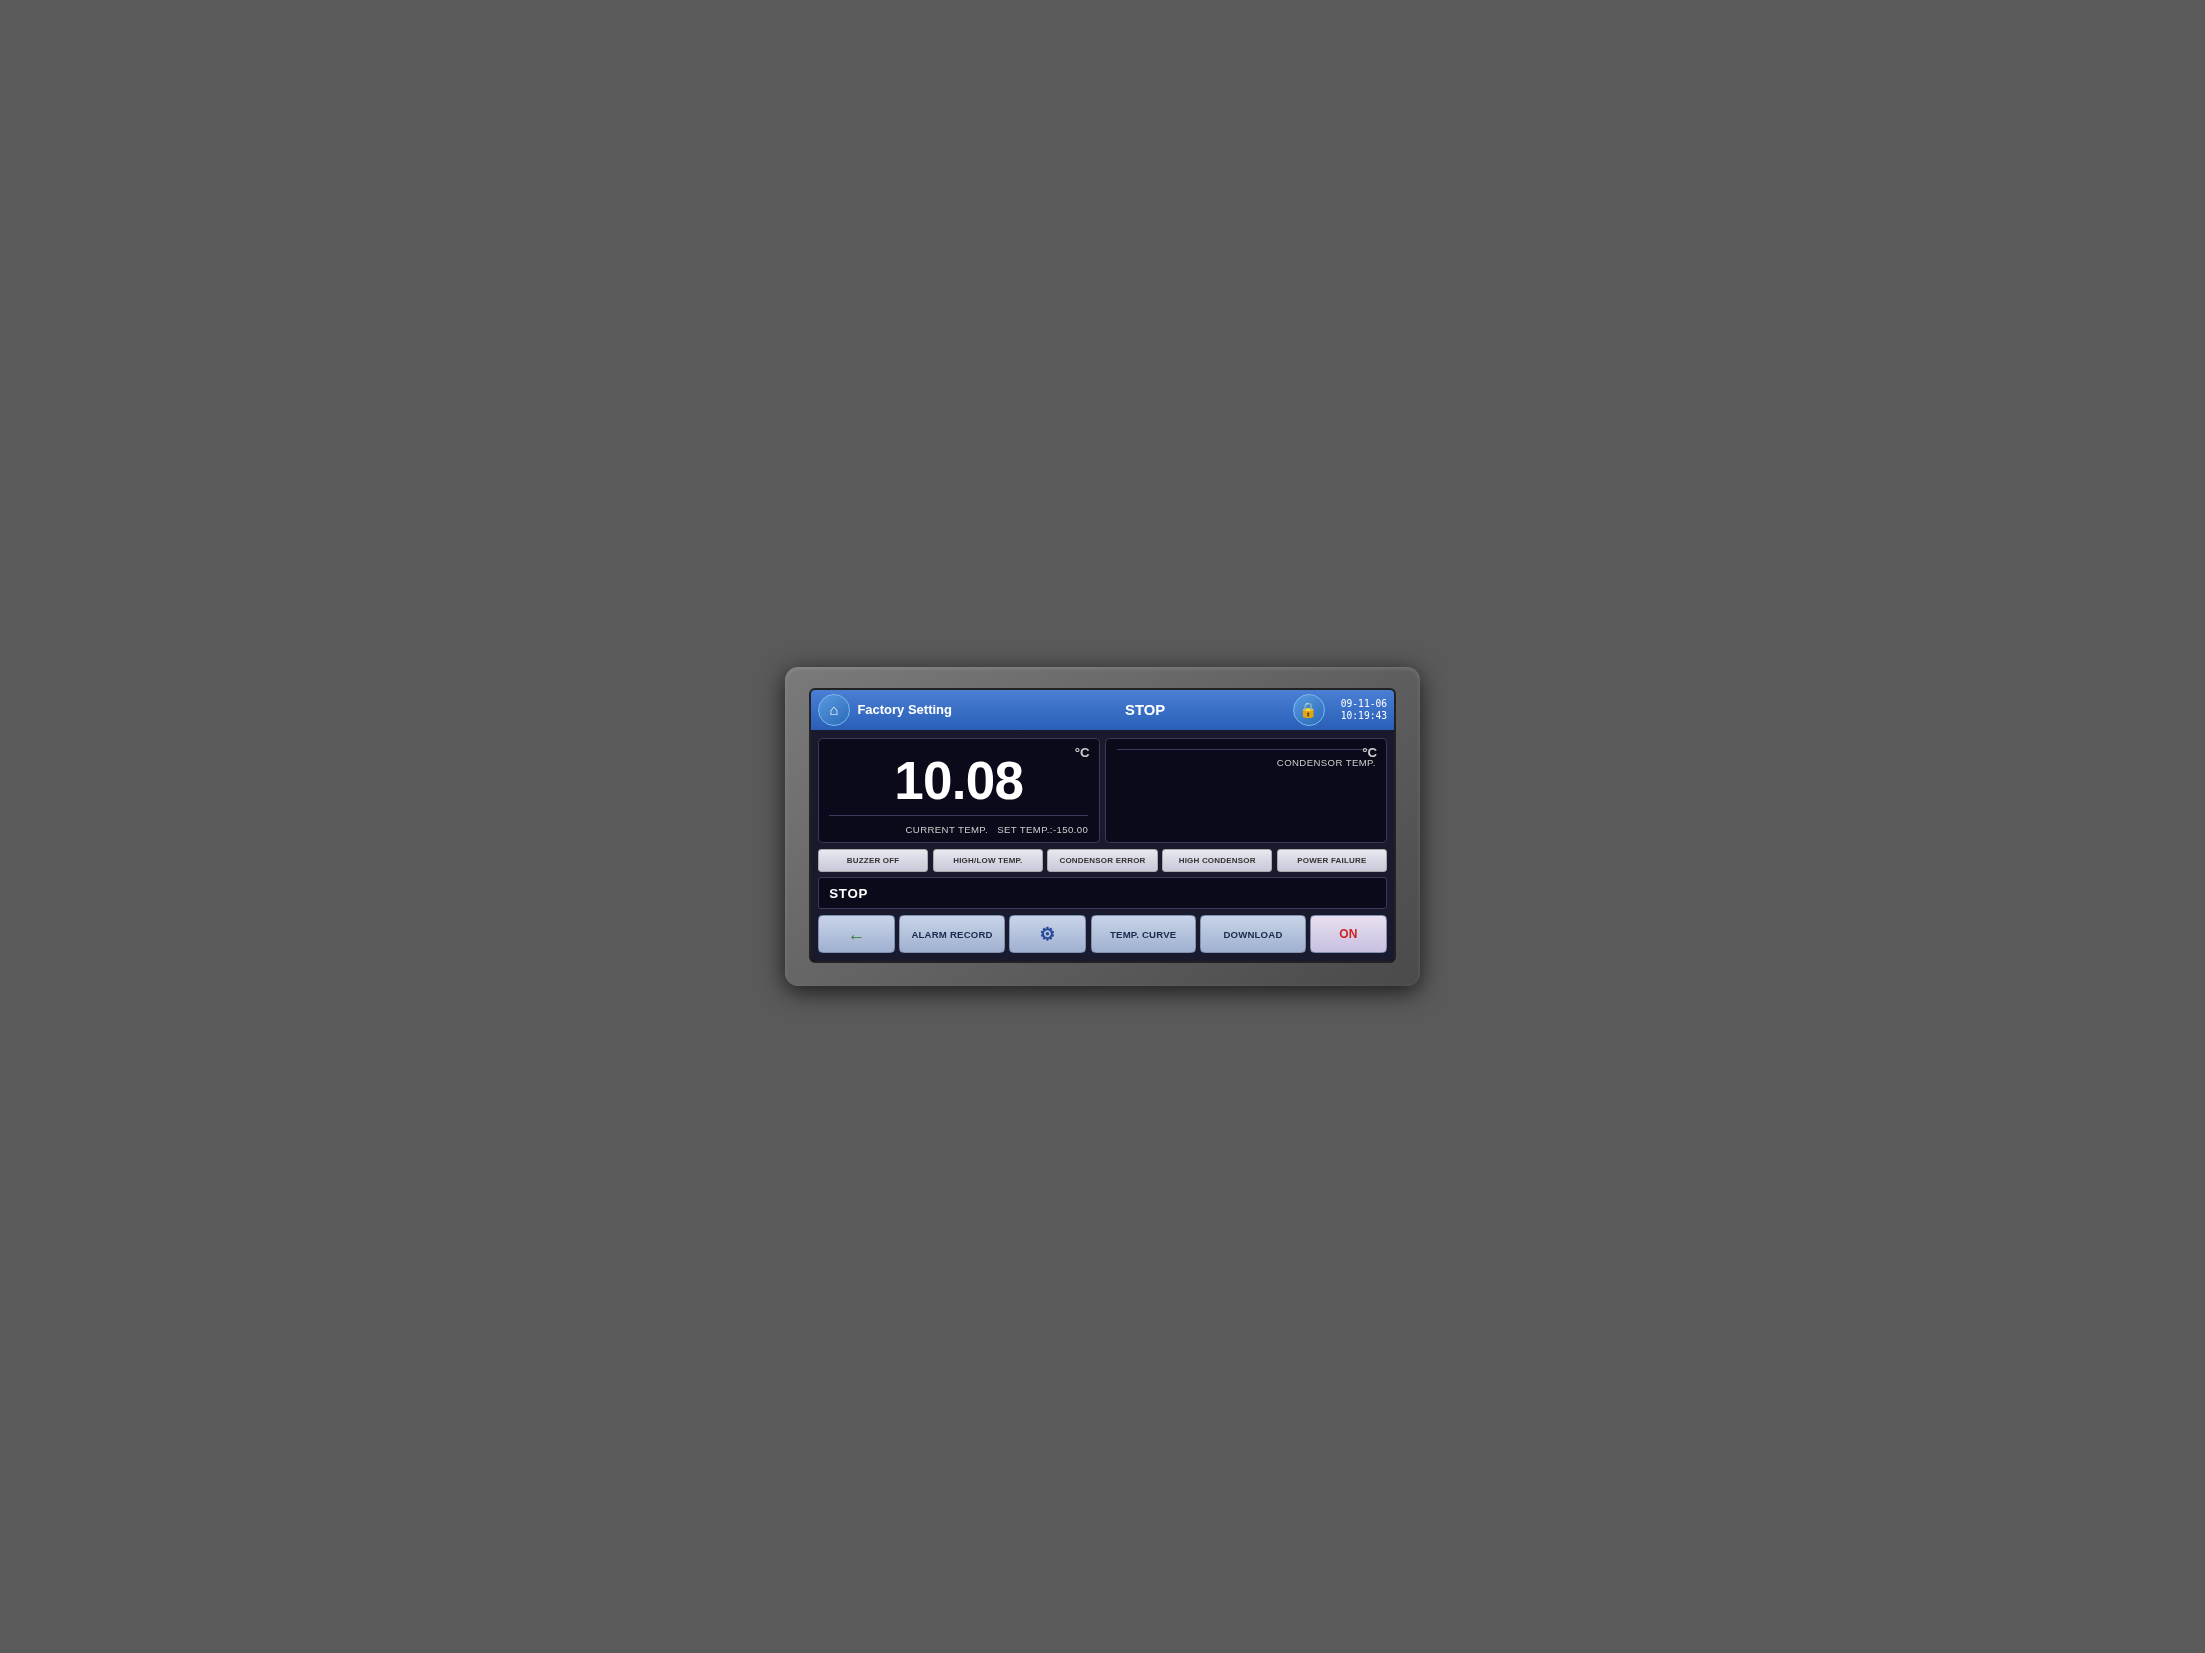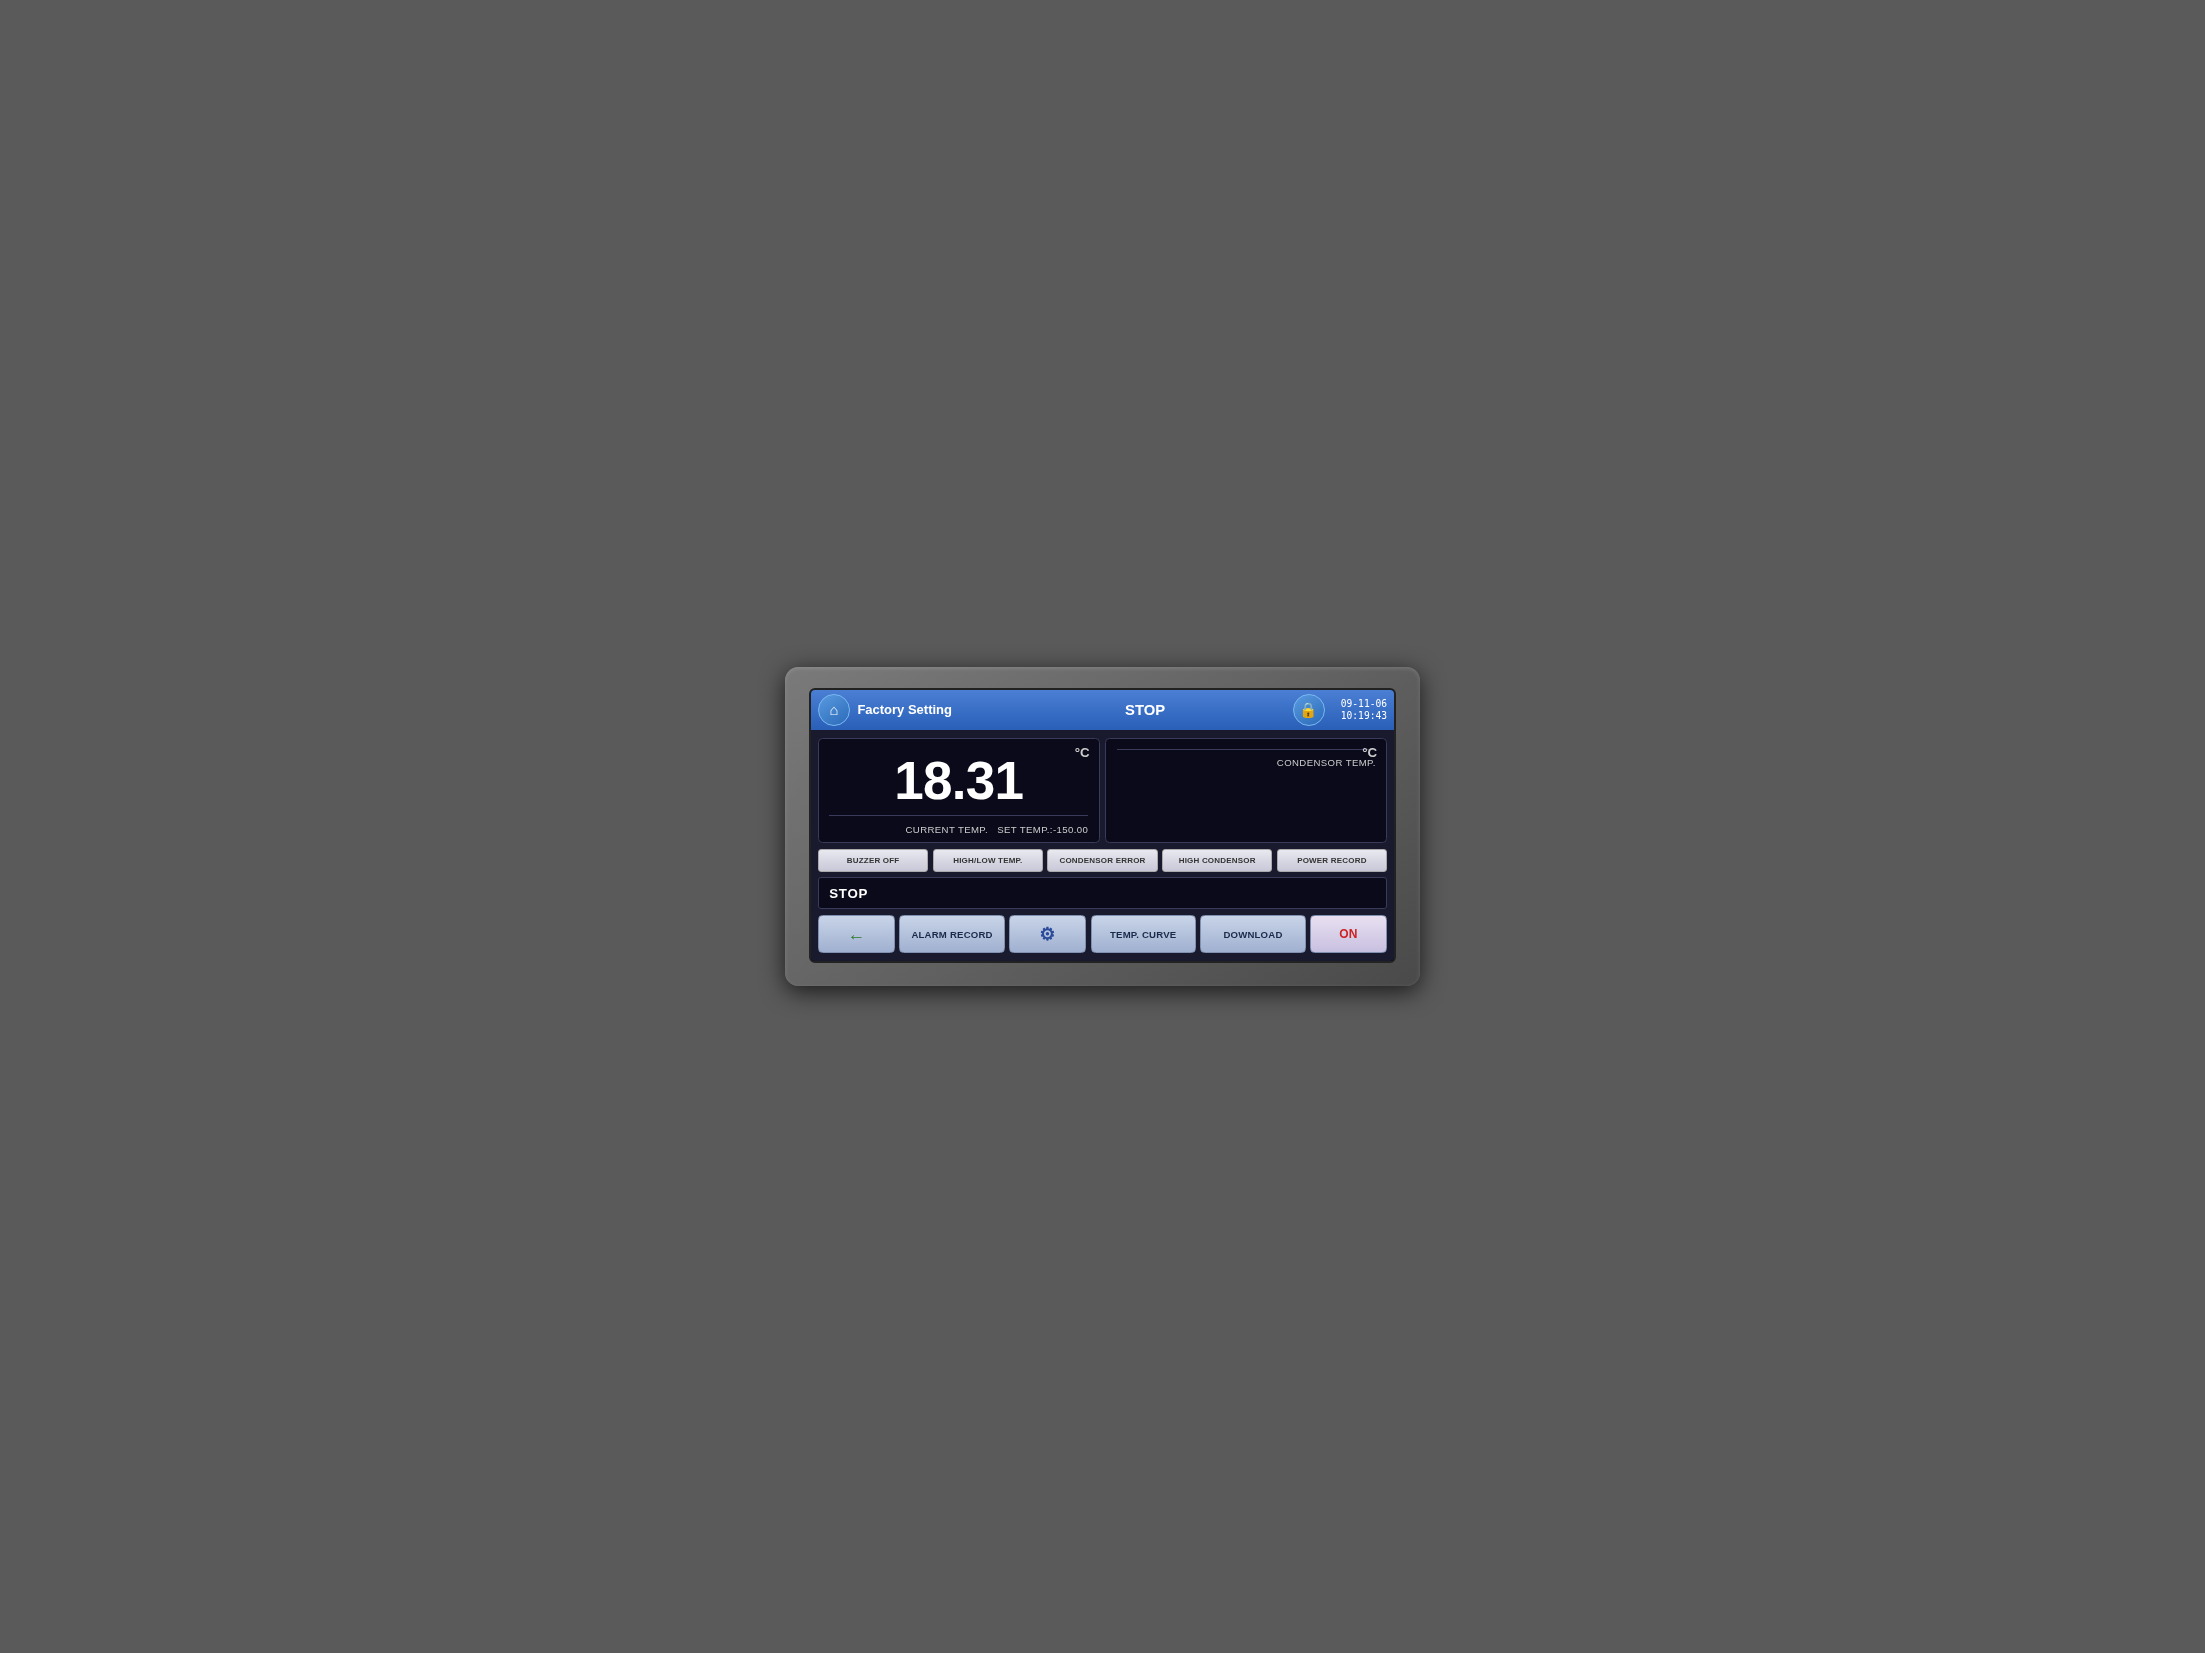--- a/index.html
+++ b/index.html
@@ -274,41 +274,41 @@
         <span>10:19:43</span>
       </div>
     </div>
 
     <div class="main-content">
 
       <div class="temp-displays">
 
         <div class="temp-box">
           <span class="unit-label">°C</span>
-          <div class="temp-value">18.31</div>
+          <div class="temp-value">10.08</div>
           <div class="temp-divider"></div>
           <div class="temp-desc">
             <span>CURRENT TEMP.</span>&nbsp;&nbsp;&nbsp;<span>SET TEMP.:-150.00</span>
           </div>
         </div>
 
         <div class="temp-box">
           <span class="unit-label">°C</span>
           <div class="temp-divider"></div>
           <div class="temp-desc">CONDENSOR TEMP.</div>
         </div>
 
       </div>
 
       <div class="alarm-buttons">
         <div class="alarm-btn">BUZZER OFF</div>
         <div class="alarm-btn">HIGH/LOW TEMP.</div>
         <div class="alarm-btn">CONDENSOR ERROR</div>
         <div class="alarm-btn">HIGH CONDENSOR</div>
-        <div class="alarm-btn">POWER RECORD</div>
+        <div class="alarm-btn">POWER FAILURE</div>
       </div>
 
       <div class="status-bar">
         <span class="status-text">STOP</span>
       </div>
 
       <div class="bottom-nav">
 
         <div class="nav-btn arrow-btn">
           <span class="arrow-icon">←</span>

